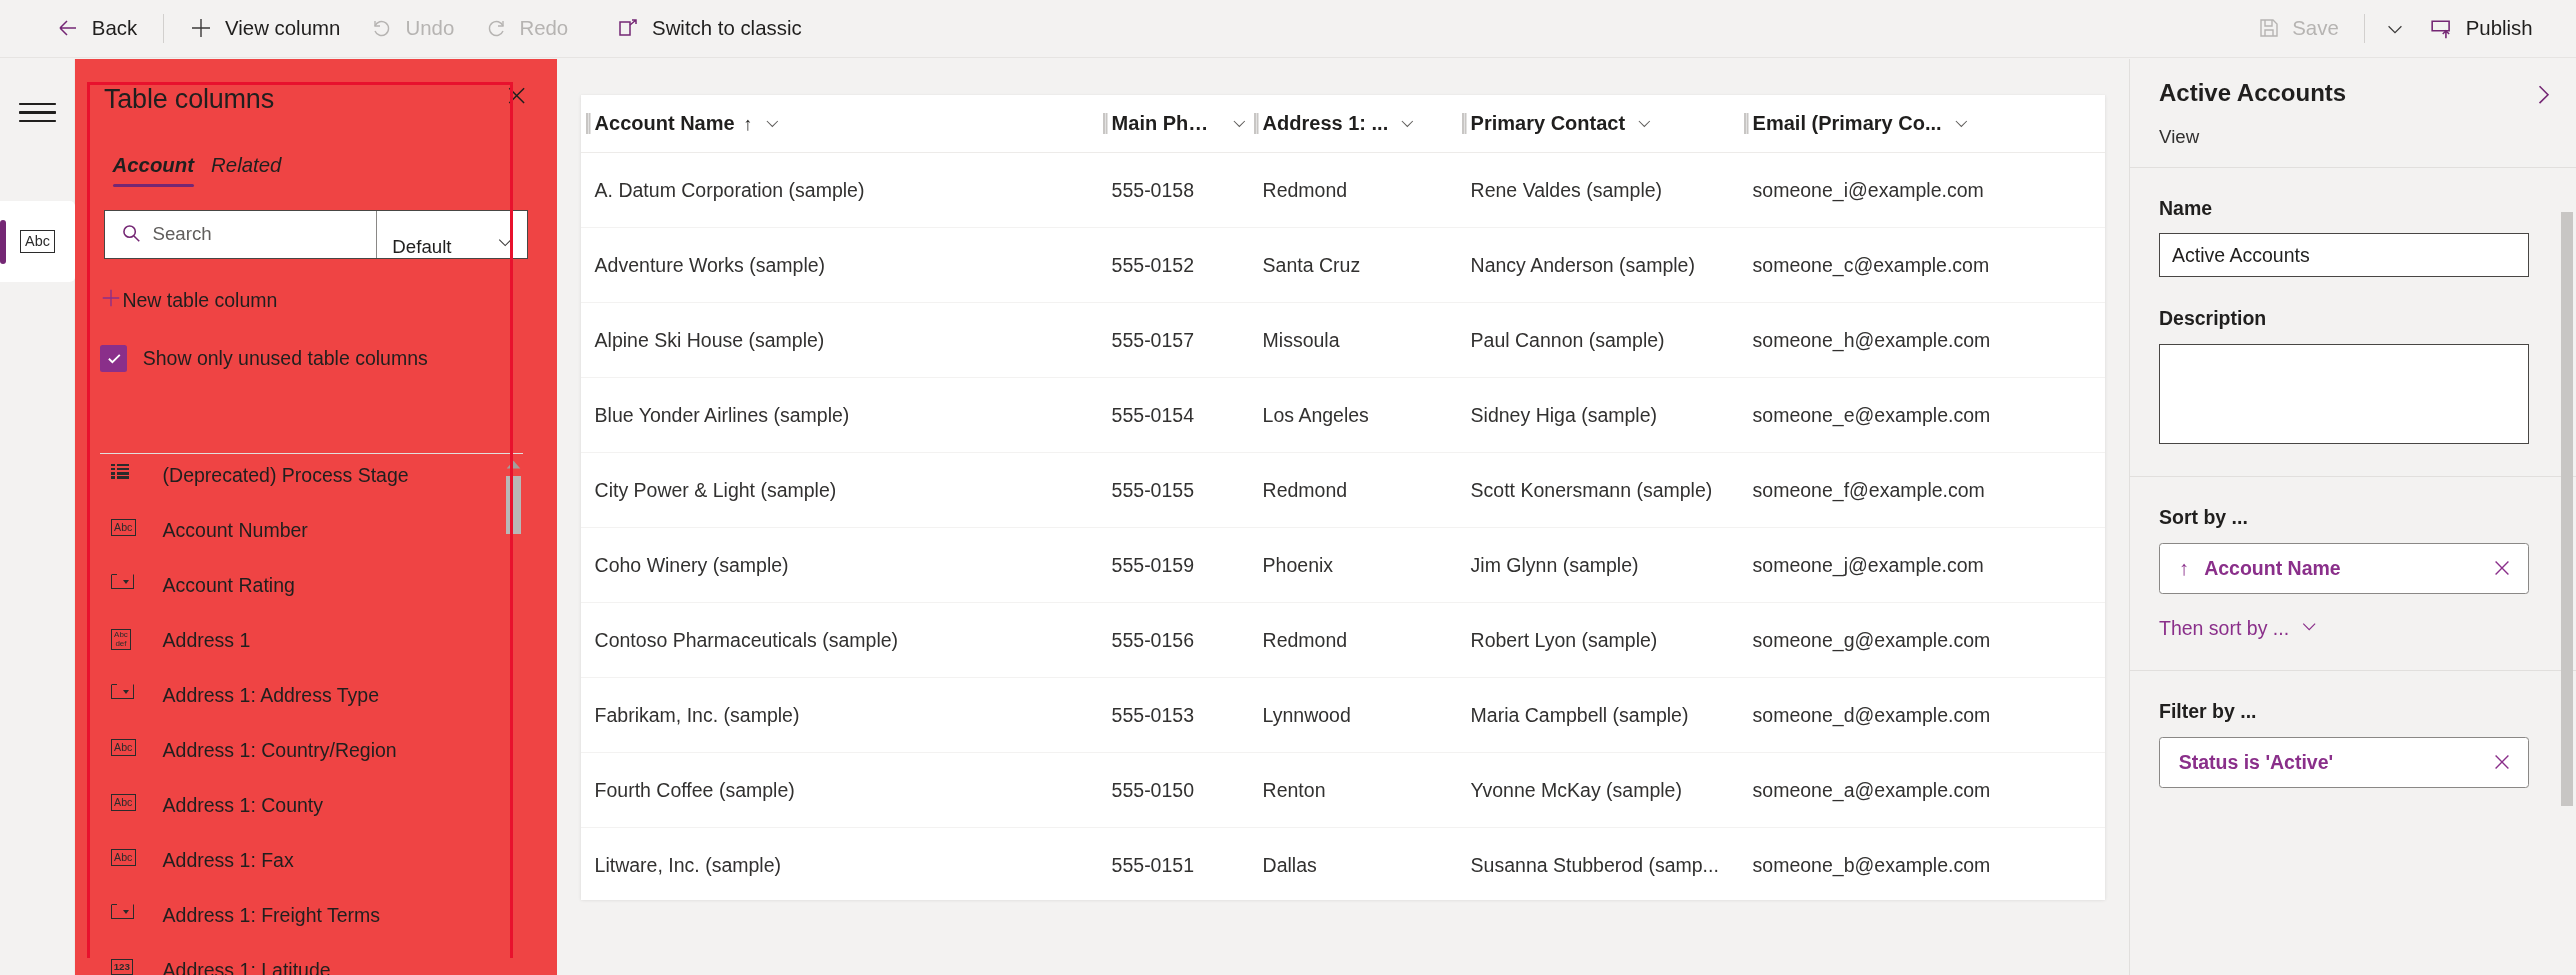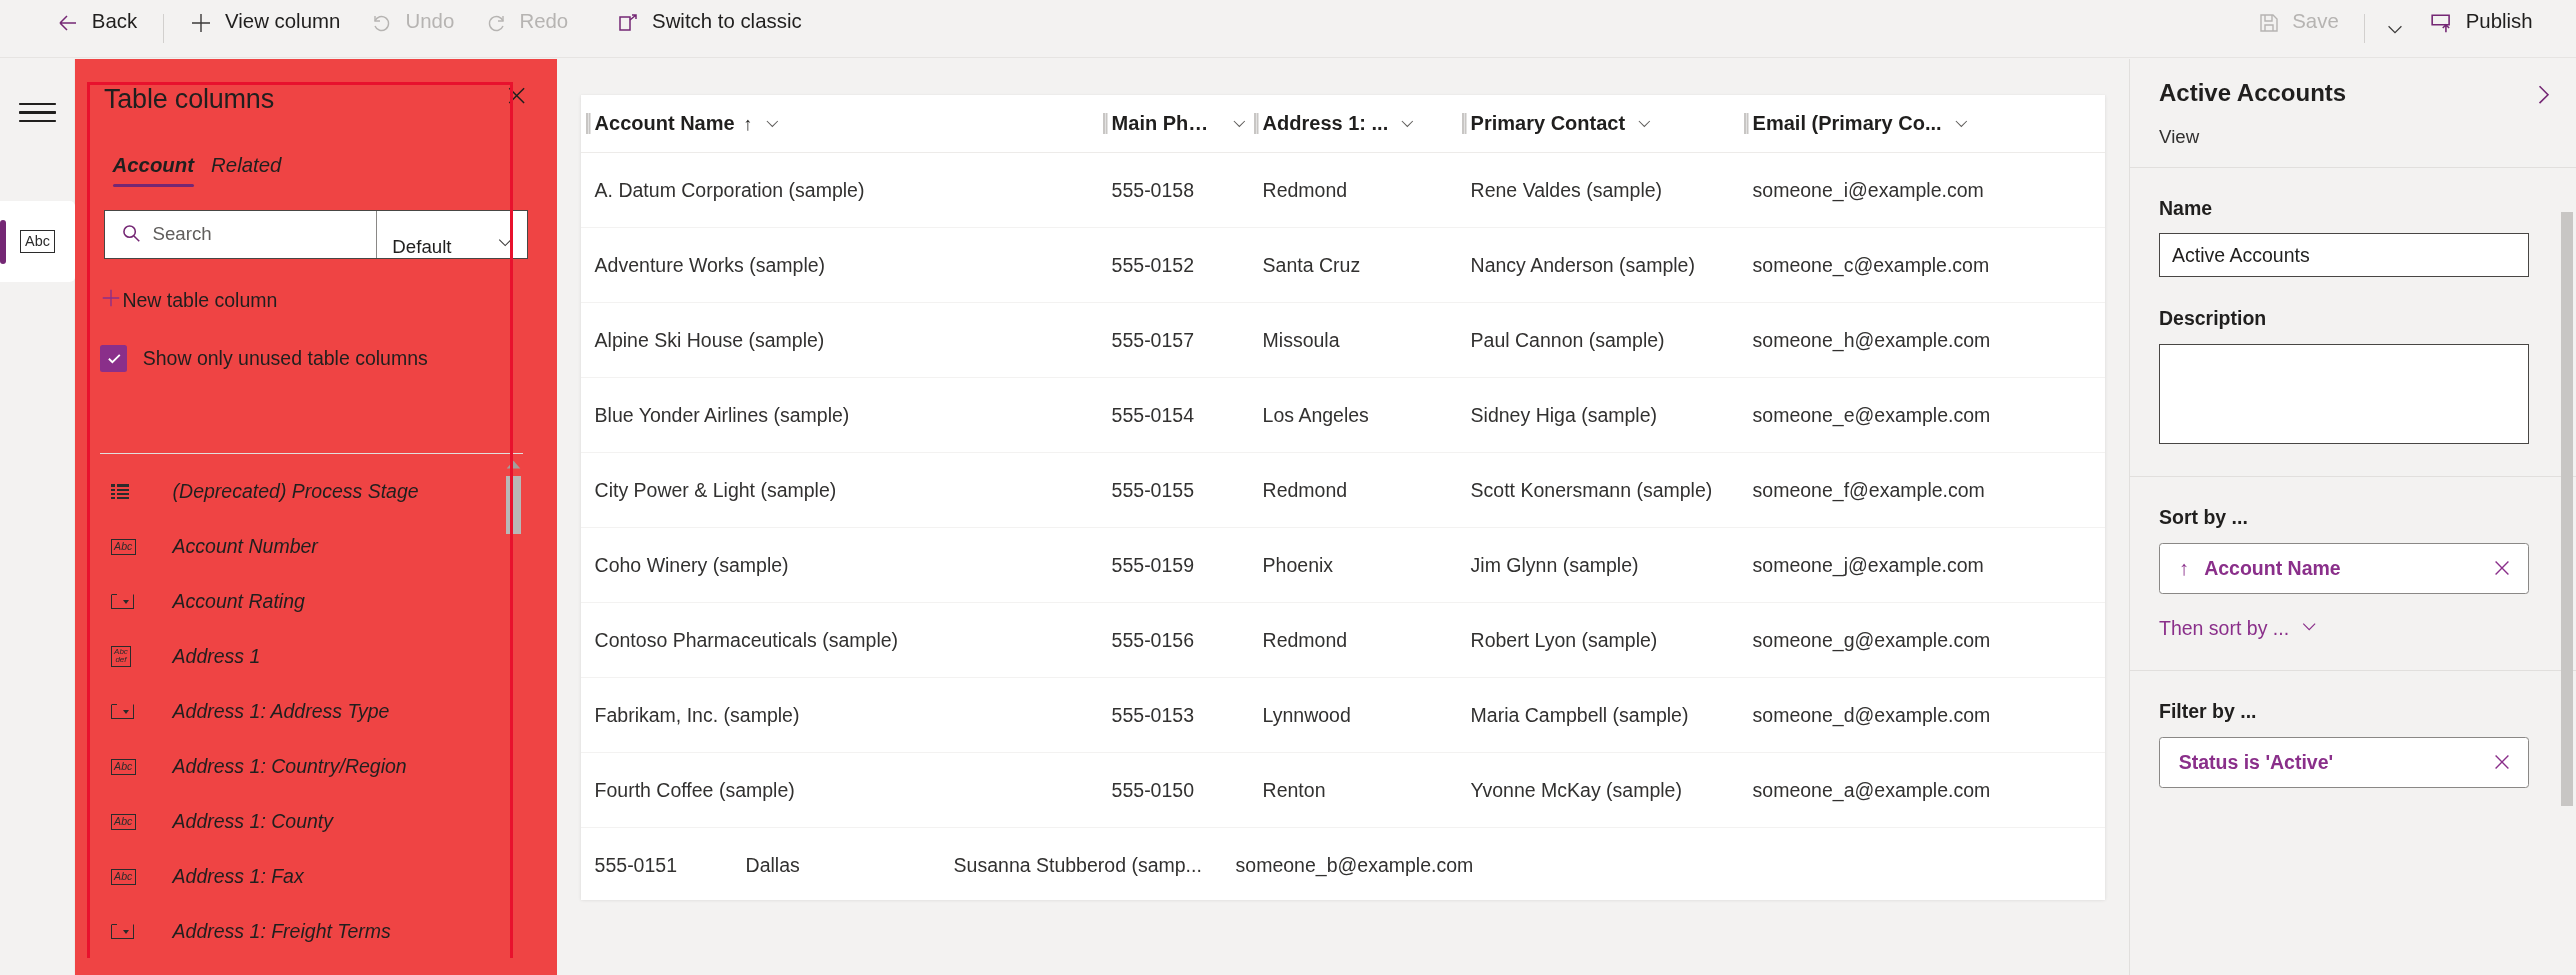--- a/index.html
+++ b/index.html
@@ -15,21 +15,21 @@
   
   .cmdbar {
     position: absolute; left: 0; top: 0; width: 2576px; height: 58px;
     background: #f3f2f1;
     display: flex; align-items: center;
     border-bottom: 0.8px solid #e6e4e2;
   }
   .cmd-left { display: flex; align-items: center; padding-left: 41px; gap: 0; }
   .cmd-right { margin-left: auto; display: flex; align-items: center; padding-right: 29px; }
   .cmd-btn {
-    display: flex; align-items: flex-start; gap: 11px;
+    display: flex; align-items: center; gap: 11px;
     height: 37px; padding: 0 14.4px; cursor: pointer;
     color: #201f1e; font-size: 20.4px; white-space: nowrap;
   }
   .cmd-btn.disabled { color: #b6b4b2; cursor: default; }
   .cmd-btn .ic { display: flex; align-items: center; justify-content: center; width: 25.4px; height: 25.4px; }
   .cmd-sep { width: 0.8px; height: 29px; background: #d2d0ce; margin: 0 11px; }
   .cmd-chev { display: flex; align-items: center; justify-content: center; width: 39px; height: 37px; cursor: pointer; }
 
   
   .rail {
@@ -147,22 +147,22 @@
     width: 27px; height: 27px; border-radius: 2.5px; background: #8a2f8a;
     display: flex; align-items: center; justify-content: center; flex: 0 0 auto;
   }
   .cp-listwrap {
     position: absolute; left: 25.4px; right: 34px; top: 394px; bottom: 0;
     border-top: 0.8px solid #e1dfdd;
     overflow: hidden;
   }
   .cp-list { position: absolute; inset: 0; padding-top: 10.2px; }
   .cp-item {
-    display: flex; align-items: center; gap: 33px;
-    height: 55px; padding-left: 10.2px; cursor: pointer; color: #201f1e; font-size: 19.5px; font-style: italic;
+    display: flex; align-items: flex-start; gap: 23px;
+    height: 55px; padding-left: 10.2px; cursor: pointer; color: #201f1e; font-size: 19.5px;
   }
   .cp-item .cicon { width: 29px; display: flex; align-items: center; justify-content: flex-start; flex: 0 0 auto; }
   .cp-scroll {
     position: absolute; right: 0px; top: 0; width: 18.7px; bottom: 0;
   }
   .cp-scroll .up {
     position: absolute; top: 3.4px; left: 0; width: 18.7px; height: 15.3px;
     display: flex; align-items: center; justify-content: center; cursor: pointer;
   }
   .cp-thumb {
@@ -596,20 +596,21 @@
           <div class="gc col-email">someone_d@example.com</div>
         </div>
         <div class="grow">
           <div class="gc col-name">Fourth Coffee (sample)</div>
           <div class="gc col-phone">555-0150</div>
           <div class="gc col-addr">Renton</div>
           <div class="gc col-contact">Yvonne McKay (sample)</div>
           <div class="gc col-email">someone_a@example.com</div>
         </div>
         <div class="grow">
+          <div class="gc col-name">Litware, Inc. (sample)</div>
           <div class="gc col-phone">555-0151</div>
           <div class="gc col-addr">Dallas</div>
           <div class="gc col-contact">Susanna Stubberod (samp...</div>
           <div class="gc col-email">someone_b@example.com</div>
         </div>
       </div>
   </div>
 
   <div class="rightpanel">
 

